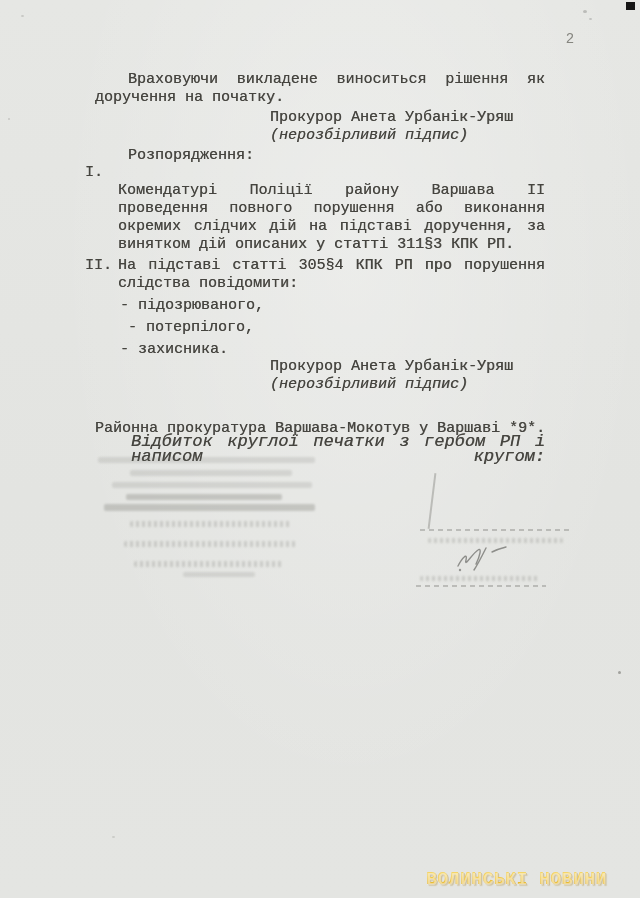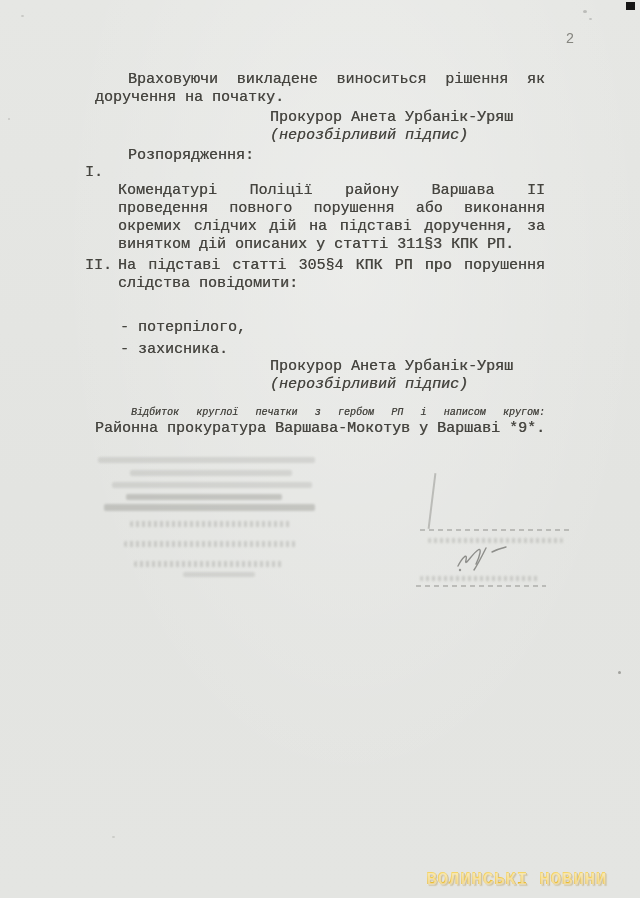--- a/index.html
+++ b/index.html
@@ -21,21 +21,21 @@
     white-space:nowrap;
     text-shadow:0.35px 0 0 rgba(69,68,63,0.75);
     letter-spacing:0;
   }
   .just{
     white-space:normal;
     text-align:justify;
     text-align-last:justify;
   }
   .it{font-style:italic;}
-  .small{font-size:10px;line-height:15px;}
+  .small{font-size:17px;line-height:15px;margin-top:29px;}
   .page-number{
     position:absolute;left:560px;top:31px;width:20px;
     font-size:14px;color:#85857f;text-align:center;
     text-shadow:none;
   }
   .corner-square{
     position:absolute;left:626px;top:2px;width:9px;height:8px;
     background:#151515;
   }
   
@@ -102,21 +102,22 @@
   <div class="ln" style="left:85px;top:164px;">І.</div>
   <div class="ln just" style="left:118px;top:182px;width:427px;">Комендатурі Поліції району Варшава ІІ</div>
   <div class="ln just" style="left:118px;top:200px;width:427px;">проведення повного порушення або виконання</div>
   <div class="ln just" style="left:118px;top:218px;width:427px;">окремих слідчих дій на підставі доручення, за</div>
   <div class="ln" style="left:118px;top:236px;">винятком дій описаних у статті 311§3 КПК РП.</div>
 
   <div class="ln" style="left:85px;top:257px;">ІІ.</div>
   <div class="ln just" style="left:118px;top:257px;width:427px;">На підставі статті 305§4 КПК РП про порушення</div>
   <div class="ln" style="left:118px;top:275px;">слідства повідомити:</div>
 
-  <div class="ln" style="left:120px;top:319px;">- потерпілого,</div>
+  <div class="ln" style="left:120px;top:297px;">- підозрюваного,</div>
+  <div class="ln" style="left:128px;top:319px;">- потерпілого,</div>
   <div class="ln" style="left:120px;top:341px;">- захисника.</div>
 
   <div class="ln" style="left:270px;top:358px;">Прокурор Анета Урбанік-Уряш</div>
   <div class="ln it" style="left:270px;top:376px;">(нерозбірливий підпис)</div>
 
   <div class="ln it small just" style="left:131px;top:405px;width:414px;">Відбиток круглої печатки з гербом РП і написом кругом:</div>
   <div class="ln" style="left:95px;top:420px;">Районна прокуратура Варшава-Мокотув у Варшаві *9*.</div>
 
   <div class="ghost" style="left:98px;top:457px;width:217px;height:6px;"></div>
   <div class="ghost" style="left:130px;top:470px;width:162px;height:6px;"></div>

